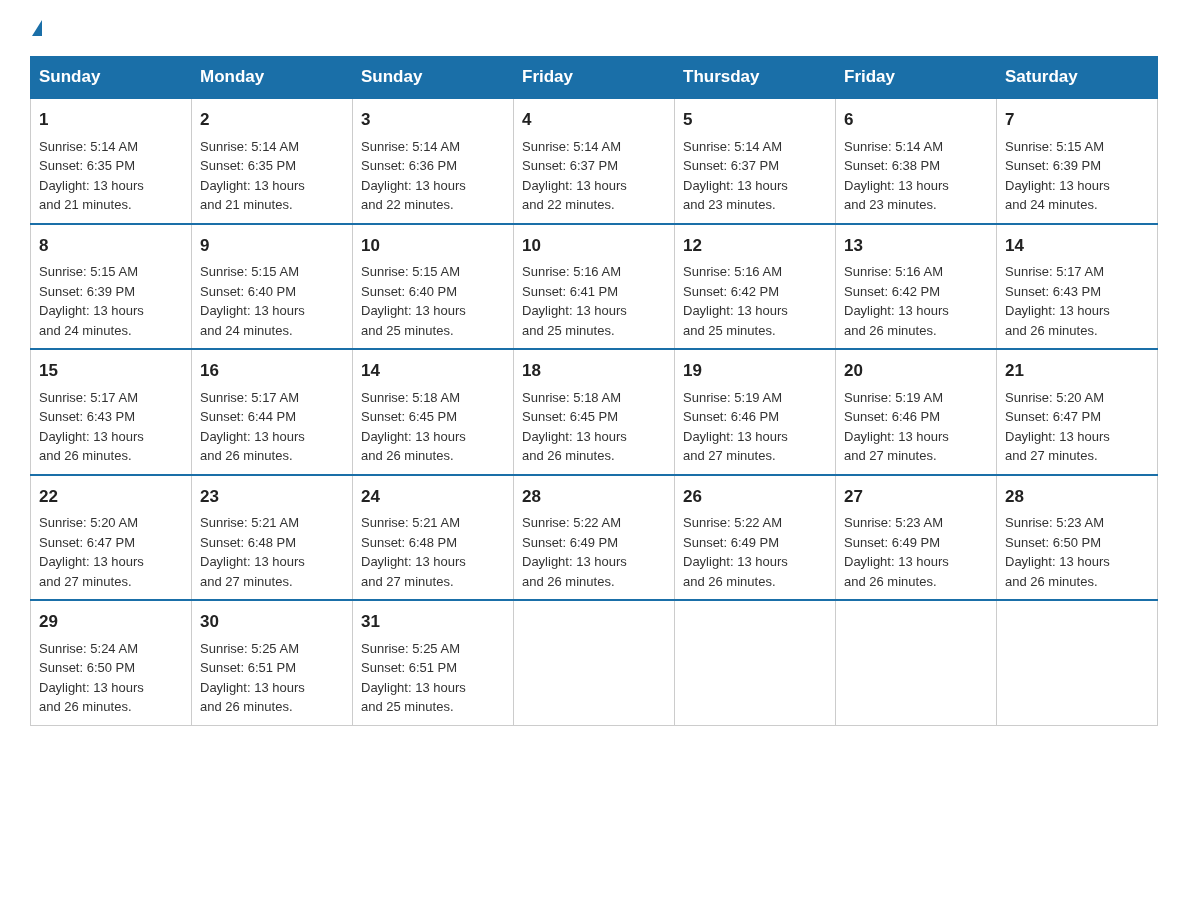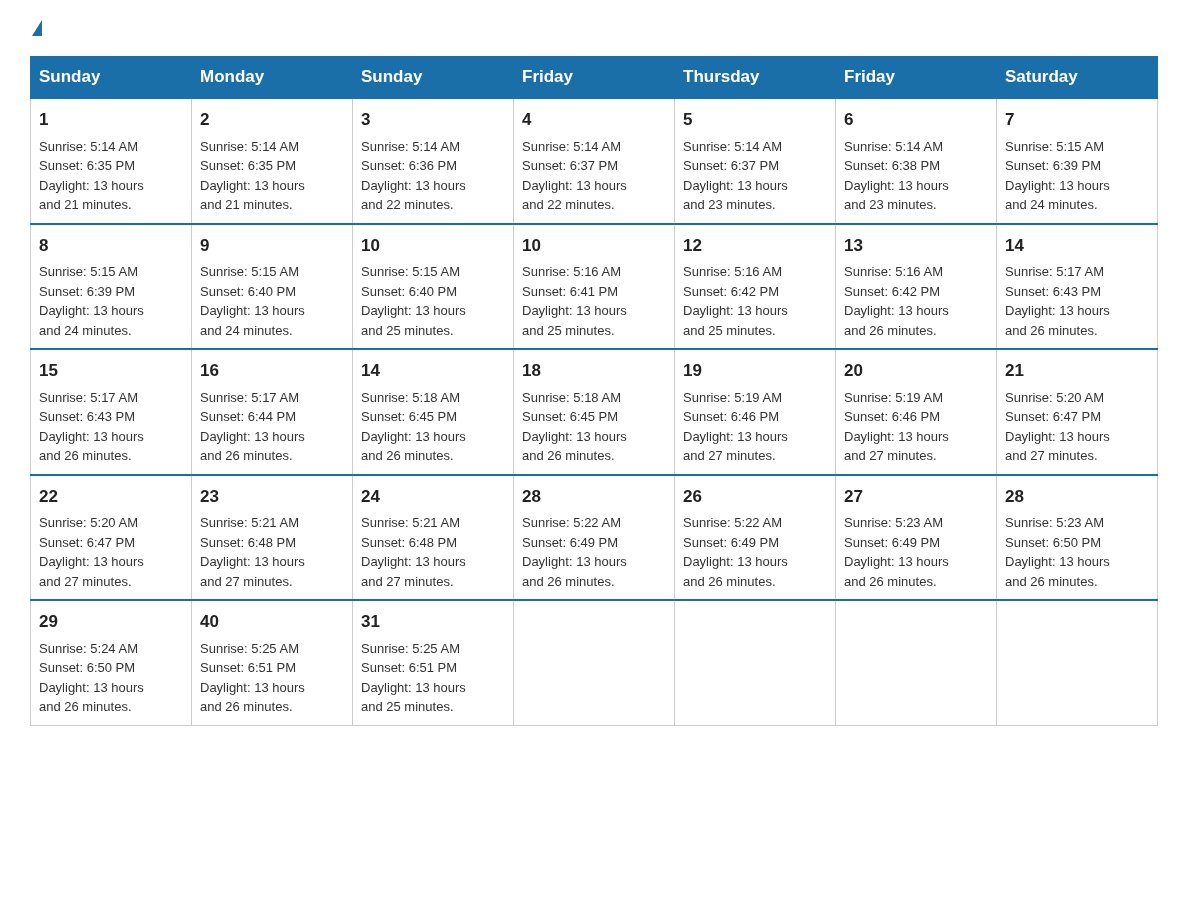--- a/index.html
+++ b/index.html
@@ -244,21 +244,21 @@
       <span class="day-number">28</span>
       <span class="day-info">Sunrise: 5:23 AM<br>Sunset: 6:50 PM<br>Daylight: 13 hours<br>and 26 minutes.</span>
     </td>
       </tr>
       <tr>
         <td>
       <span class="day-number">29</span>
       <span class="day-info">Sunrise: 5:24 AM<br>Sunset: 6:50 PM<br>Daylight: 13 hours<br>and 26 minutes.</span>
     </td>
         <td>
-      <span class="day-number">40</span>
+      <span class="day-number">30</span>
       <span class="day-info">Sunrise: 5:25 AM<br>Sunset: 6:51 PM<br>Daylight: 13 hours<br>and 26 minutes.</span>
     </td>
         <td>
       <span class="day-number">31</span>
       <span class="day-info">Sunrise: 5:25 AM<br>Sunset: 6:51 PM<br>Daylight: 13 hours<br>and 25 minutes.</span>
     </td>
         <td class="empty"></td>
         <td class="empty"></td>
         <td class="empty"></td>
         <td class="empty"></td>

